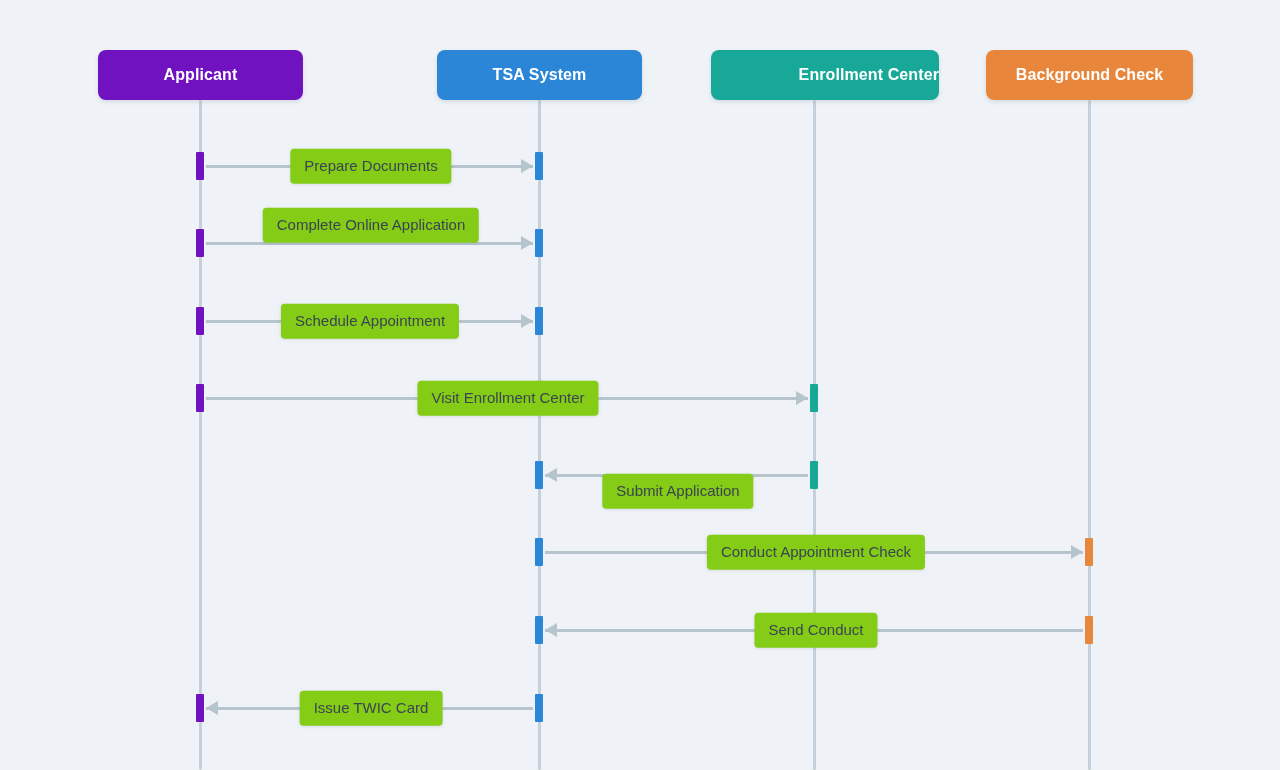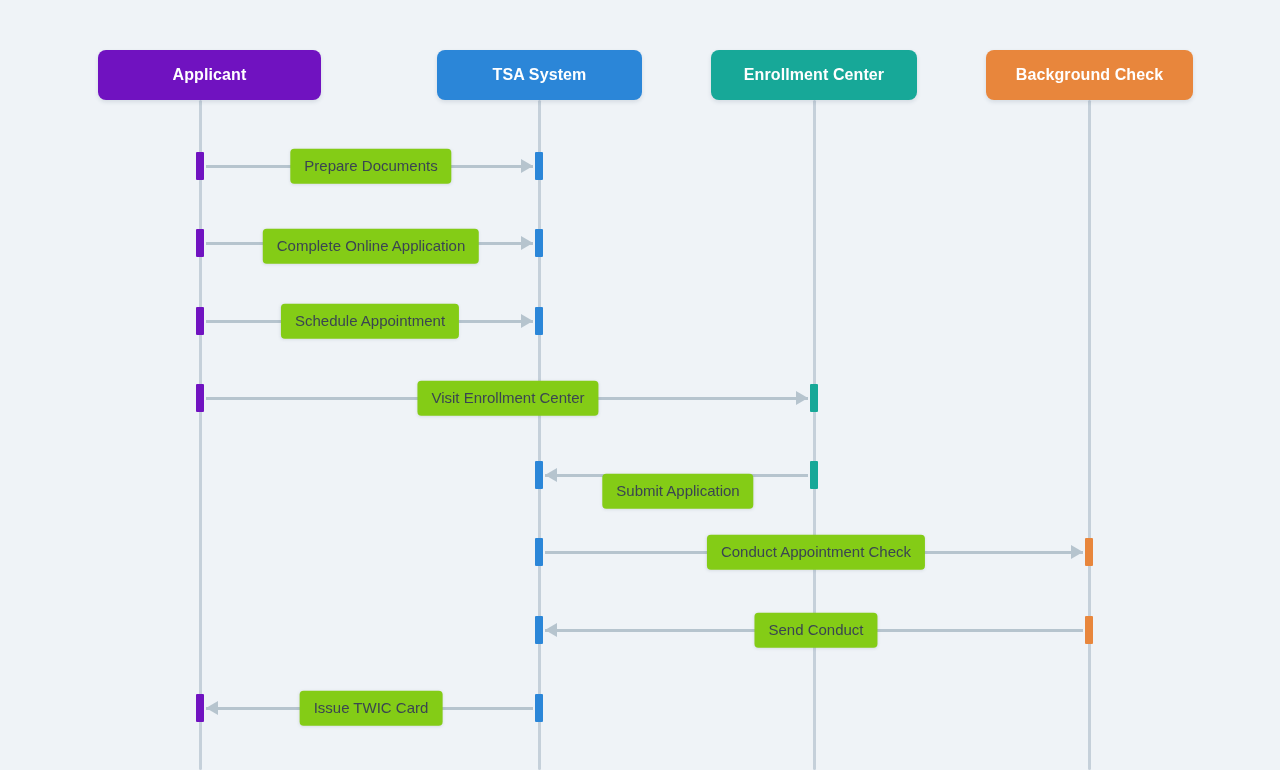--- a/index.html
+++ b/index.html
@@ -98,21 +98,21 @@
   <div id="messages-layer">
       <div class="activation" style="left: 196px; top: 152px; background: rgb(112, 18, 192);"></div>
       <div class="activation" style="left: 535px; top: 152px; background: rgb(43, 134, 216);"></div>
       <div class="msg-line" style="left: 206px; width: 327px; top: 164.5px; background: rgb(182, 196, 206);"></div>
       <div class="arrowhead right" style="top: 159px; left: 521px;"></div>
       <div class="msg-label" style="left: 371px; top: 166px;">Prepare Documents</div>
       <div class="activation" style="left: 196px; top: 229px; background: rgb(112, 18, 192);"></div>
       <div class="activation" style="left: 535px; top: 229px; background: rgb(43, 134, 216);"></div>
       <div class="msg-line" style="left: 206px; width: 327px; top: 241.5px; background: rgb(182, 196, 206);"></div>
       <div class="arrowhead right" style="top: 236px; left: 521px;"></div>
-      <div class="msg-label" style="left: 371px; top: 246px;">Complete Online Application</div>
+      <div class="msg-label" style="left: 371px; top: 225px;">Complete Online Application</div>
       <div class="activation" style="left: 196px; top: 307px; background: rgb(112, 18, 192);"></div>
       <div class="activation" style="left: 535px; top: 307px; background: rgb(43, 134, 216);"></div>
       <div class="msg-line" style="left: 206px; width: 327px; top: 319.5px; background: rgb(182, 196, 206);"></div>
       <div class="arrowhead right" style="top: 314px; left: 521px;"></div>
       <div class="msg-label" style="left: 370px; top: 321px;">Schedule Appointment</div>
       <div class="activation" style="left: 196px; top: 384px; background: rgb(112, 18, 192);"></div>
       <div class="activation" style="left: 810px; top: 384px; background: rgb(23, 168, 152);"></div>
       <div class="msg-line" style="left: 206px; width: 602px; top: 396.5px; background: rgb(182, 196, 206);"></div>
       <div class="arrowhead right" style="top: 391px; left: 796px;"></div>
       <div class="msg-label" style="left: 508px; top: 398px;">Visit Enrollment Center</div>
@@ -131,26 +131,26 @@
       <div class="msg-line" style="left: 545px; width: 538px; top: 628.5px; background: rgb(182, 196, 206);"></div>
       <div class="arrowhead left" style="top: 623px; left: 545px;"></div>
       <div class="msg-label" style="left: 816px; top: 630px;">Send Conduct</div>
       <div class="activation" style="left: 535px; top: 694px; background: rgb(43, 134, 216);"></div>
       <div class="activation" style="left: 196px; top: 694px; background: rgb(112, 18, 192);"></div>
       <div class="msg-line" style="left: 206px; width: 327px; top: 706.5px; background: rgb(182, 196, 206);"></div>
       <div class="arrowhead left" style="top: 701px; left: 206px;"></div>
       <div class="msg-label" style="left: 371px; top: 708px;">Issue TWIC Card</div>
     </div>
   <div id="actors-layer">
-      <div class="actor-box" style="left: 98px; width: 223px; top: 50px; background: rgb(112, 18, 192);">
+      <div class="actor-box" style="left: 98px; width: 205px; top: 50px; background: rgb(112, 18, 192);">
         <span class="actor-label">Applicant</span>
       </div>
       <div class="actor-box" style="left: 437px; width: 205px; top: 50px; background: rgb(43, 134, 216);">
         <span class="actor-label">TSA System</span>
       </div>
-      <div class="actor-box" style="left: 711px; width: 206px; top: 50px; background: rgb(23, 168, 152);">
+      <div class="actor-box" style="left: 711px; width: 228px; top: 50px; background: rgb(23, 168, 152); justify-content: flex-end;">
         <span class="actor-label">Enrollment Center</span>
       </div>
       <div class="actor-box" style="left: 986px; width: 207px; top: 50px; background: rgb(232, 134, 60);">
         <span class="actor-label">Background Check</span>
       </div>
     </div>
 </div>
 
 </body></html>

